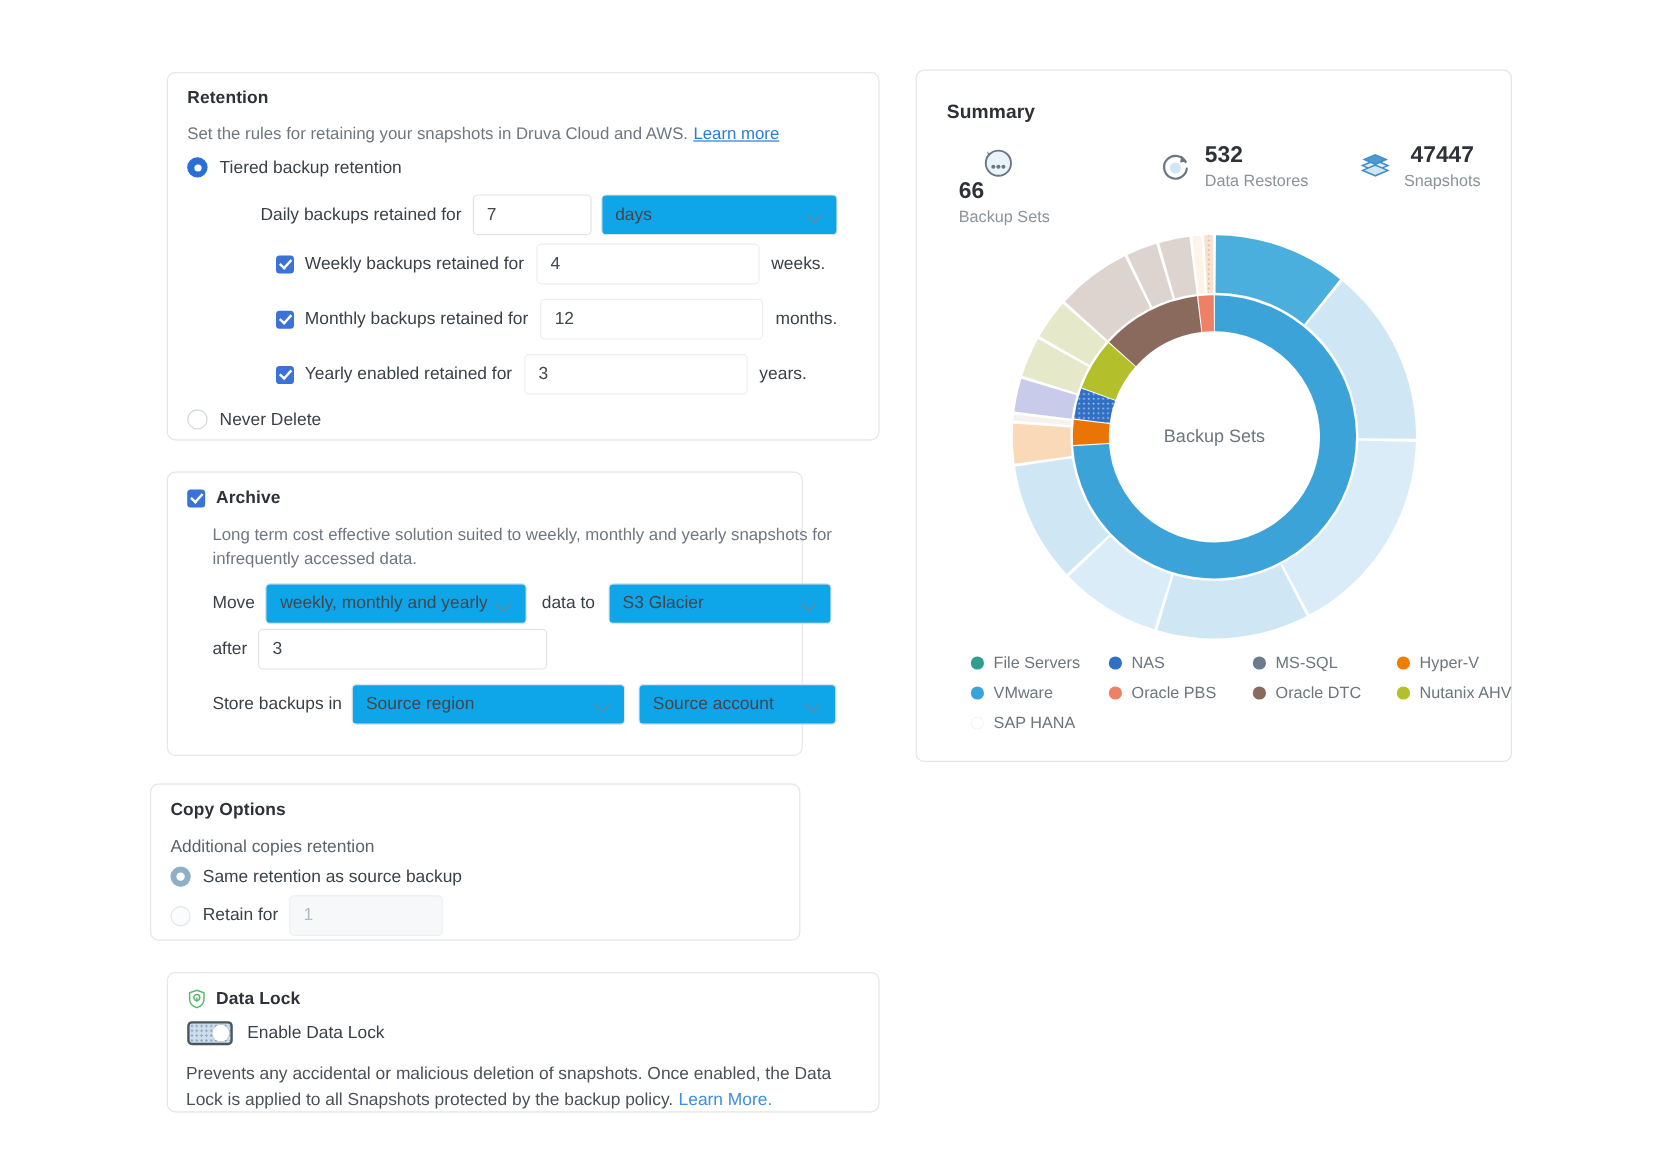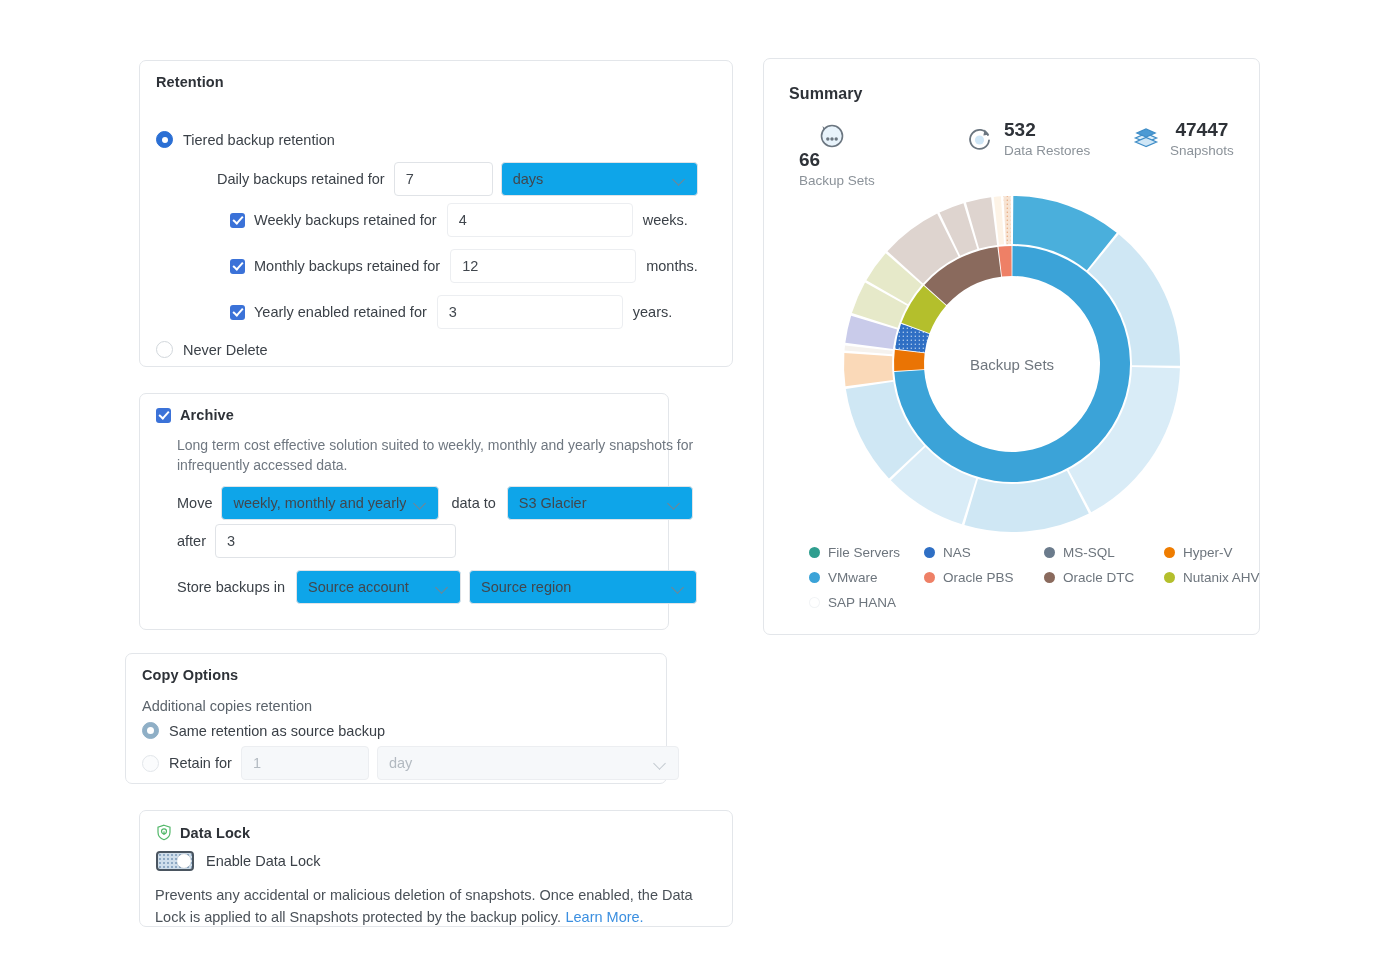--- a/index.html
+++ b/index.html
@@ -213,20 +213,24 @@
 </style>
 </head>
 <body>
 
 <div class="page">
 
   <div class="card" style="left:139px; top:60px; width:594px; height:307px;">
 
     <div class="card-title" style="position:absolute; left:16px; top:13px;">Retention</div>
 
+    <div style="position:absolute; left:16px; top:42px; width:560px;">
+      <span class="muted">Set the rules for retaining your snapshots in Druva Cloud and AWS.</span>
+      <a class="link" style="font-size:14px;">Learn more</a>
+    </div>
 
     <div class="row" style="position:absolute; left:16px; top:70px;">
       <span class="radio on"></span>
       <span class="lbl" style="margin-left:10px;">Tiered backup retention</span>
     </div>
 
     <div class="row" style="position:absolute; left:77px; top:101px; width:510px;">
       <span class="lbl">Daily backups retained for</span>
       <input class="tin" style="width: 99px; margin-left: 9px;" value="7">
       <div class="sel" style="width:197px; margin-left:8px;">
@@ -284,50 +288,46 @@
       </div>
     </div>
 
     <div class="row" style="position:absolute; left:37px; top:130px;">
       <span class="lbl">after</span>
       <input class="tin" style="width: 241px; margin-left: 9px;" value="3">
     </div>
 
     <div class="row" style="position:absolute; left:37px; top:176px;">
       <span class="lbl">Store backups in</span>
+      <div class="sel" style="width:228px; margin-left:8px;">
+        <span class="cv">Source region</span>
+        <span class="chev"></span>
+      </div>
       <div class="sel" style="width:165px; margin-left:11px;">
         <span class="cv">Source account</span>
         <span class="chev"></span>
       </div>
-      <div class="sel" style="width:228px; margin-left:8px;">
-        <span class="cv">Source region</span>
-        <span class="chev"></span>
-      </div>
     </div>
   </div>
 
   <div class="card" style="left:125px; top:653px; width:542px; height:131px;">
 
     <div class="card-title" style="position:absolute; left:16px; top:13px;">Copy Options</div>
 
     <div class="lbl" style="position:absolute; left:16px; top:44px; color:#5b636b;">Additional copies retention</div>
 
     <div class="row" style="position:absolute; left:16px; top:68px;">
       <span class="radio mon"></span>
       <span class="lbl" style="margin-left:10px;">Same retention as source backup</span>
     </div>
 
     <div class="row" style="position:absolute; left:16px; top:92px;">
       <span class="radio moff"></span>
       <span class="lbl" style="margin-left:10px;">Retain for</span>
       <input class="tin disabled" style="width: 128px; margin-left: 9px;" disabled="" value="1">
-      <div class="sel disabled" style="width:302px; margin-left:8px;">
-        <span class="cv">day</span>
-        <span class="chev"></span>
-      </div>
     </div>
   </div>
 
   <div class="card" style="left:139px; top:810px; width:594px; height:117px;">
 
     <div class="row" style="position:absolute; left:16px; top:13px;">
       <span style="display:inline-flex; line-height:0;">
         <svg width="16" height="17" viewBox="0 0 16 17">
           <path d="M8 1.2 L14 3.3 V8.2 C14 12.1 11.3 14.6 8 15.7 C4.7 14.6 2 12.1 2 8.2 V3.3 Z" fill="none" stroke="#53b86a" stroke-width="1.2"></path>
           <circle cx="8" cy="7.3" r="2.5" fill="none" stroke="#53b86a" stroke-width="1.2"></circle>

